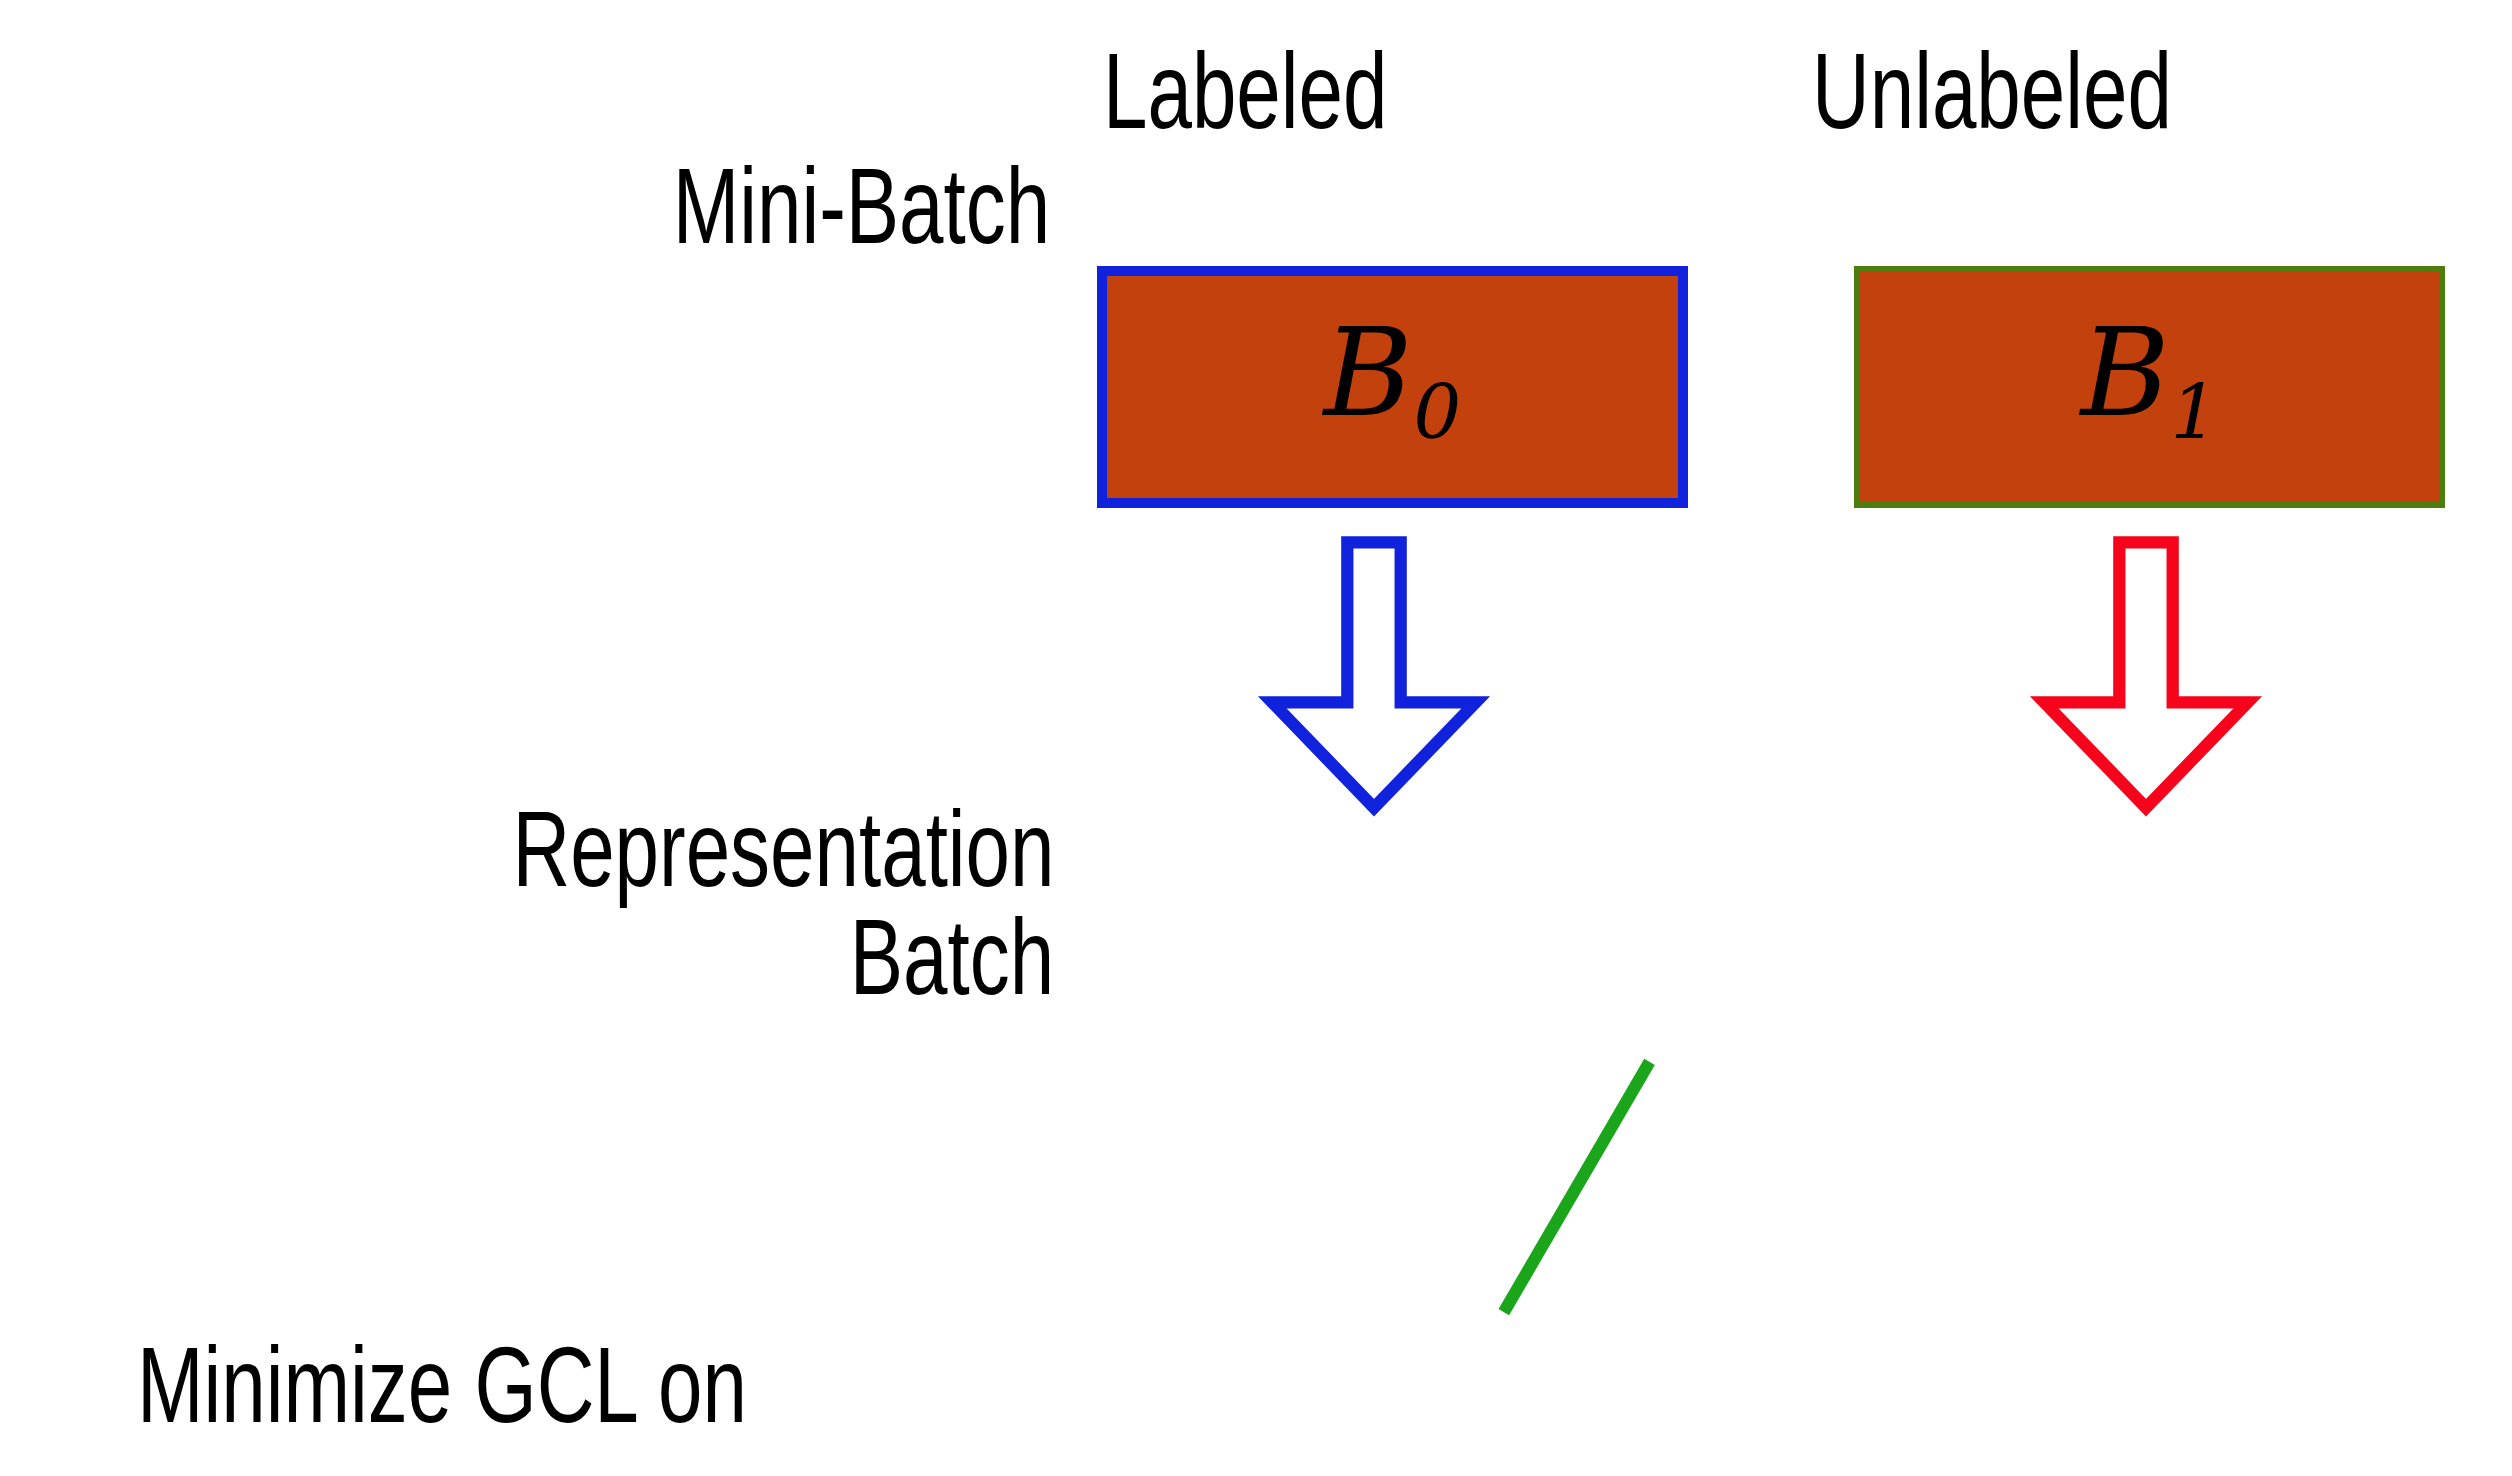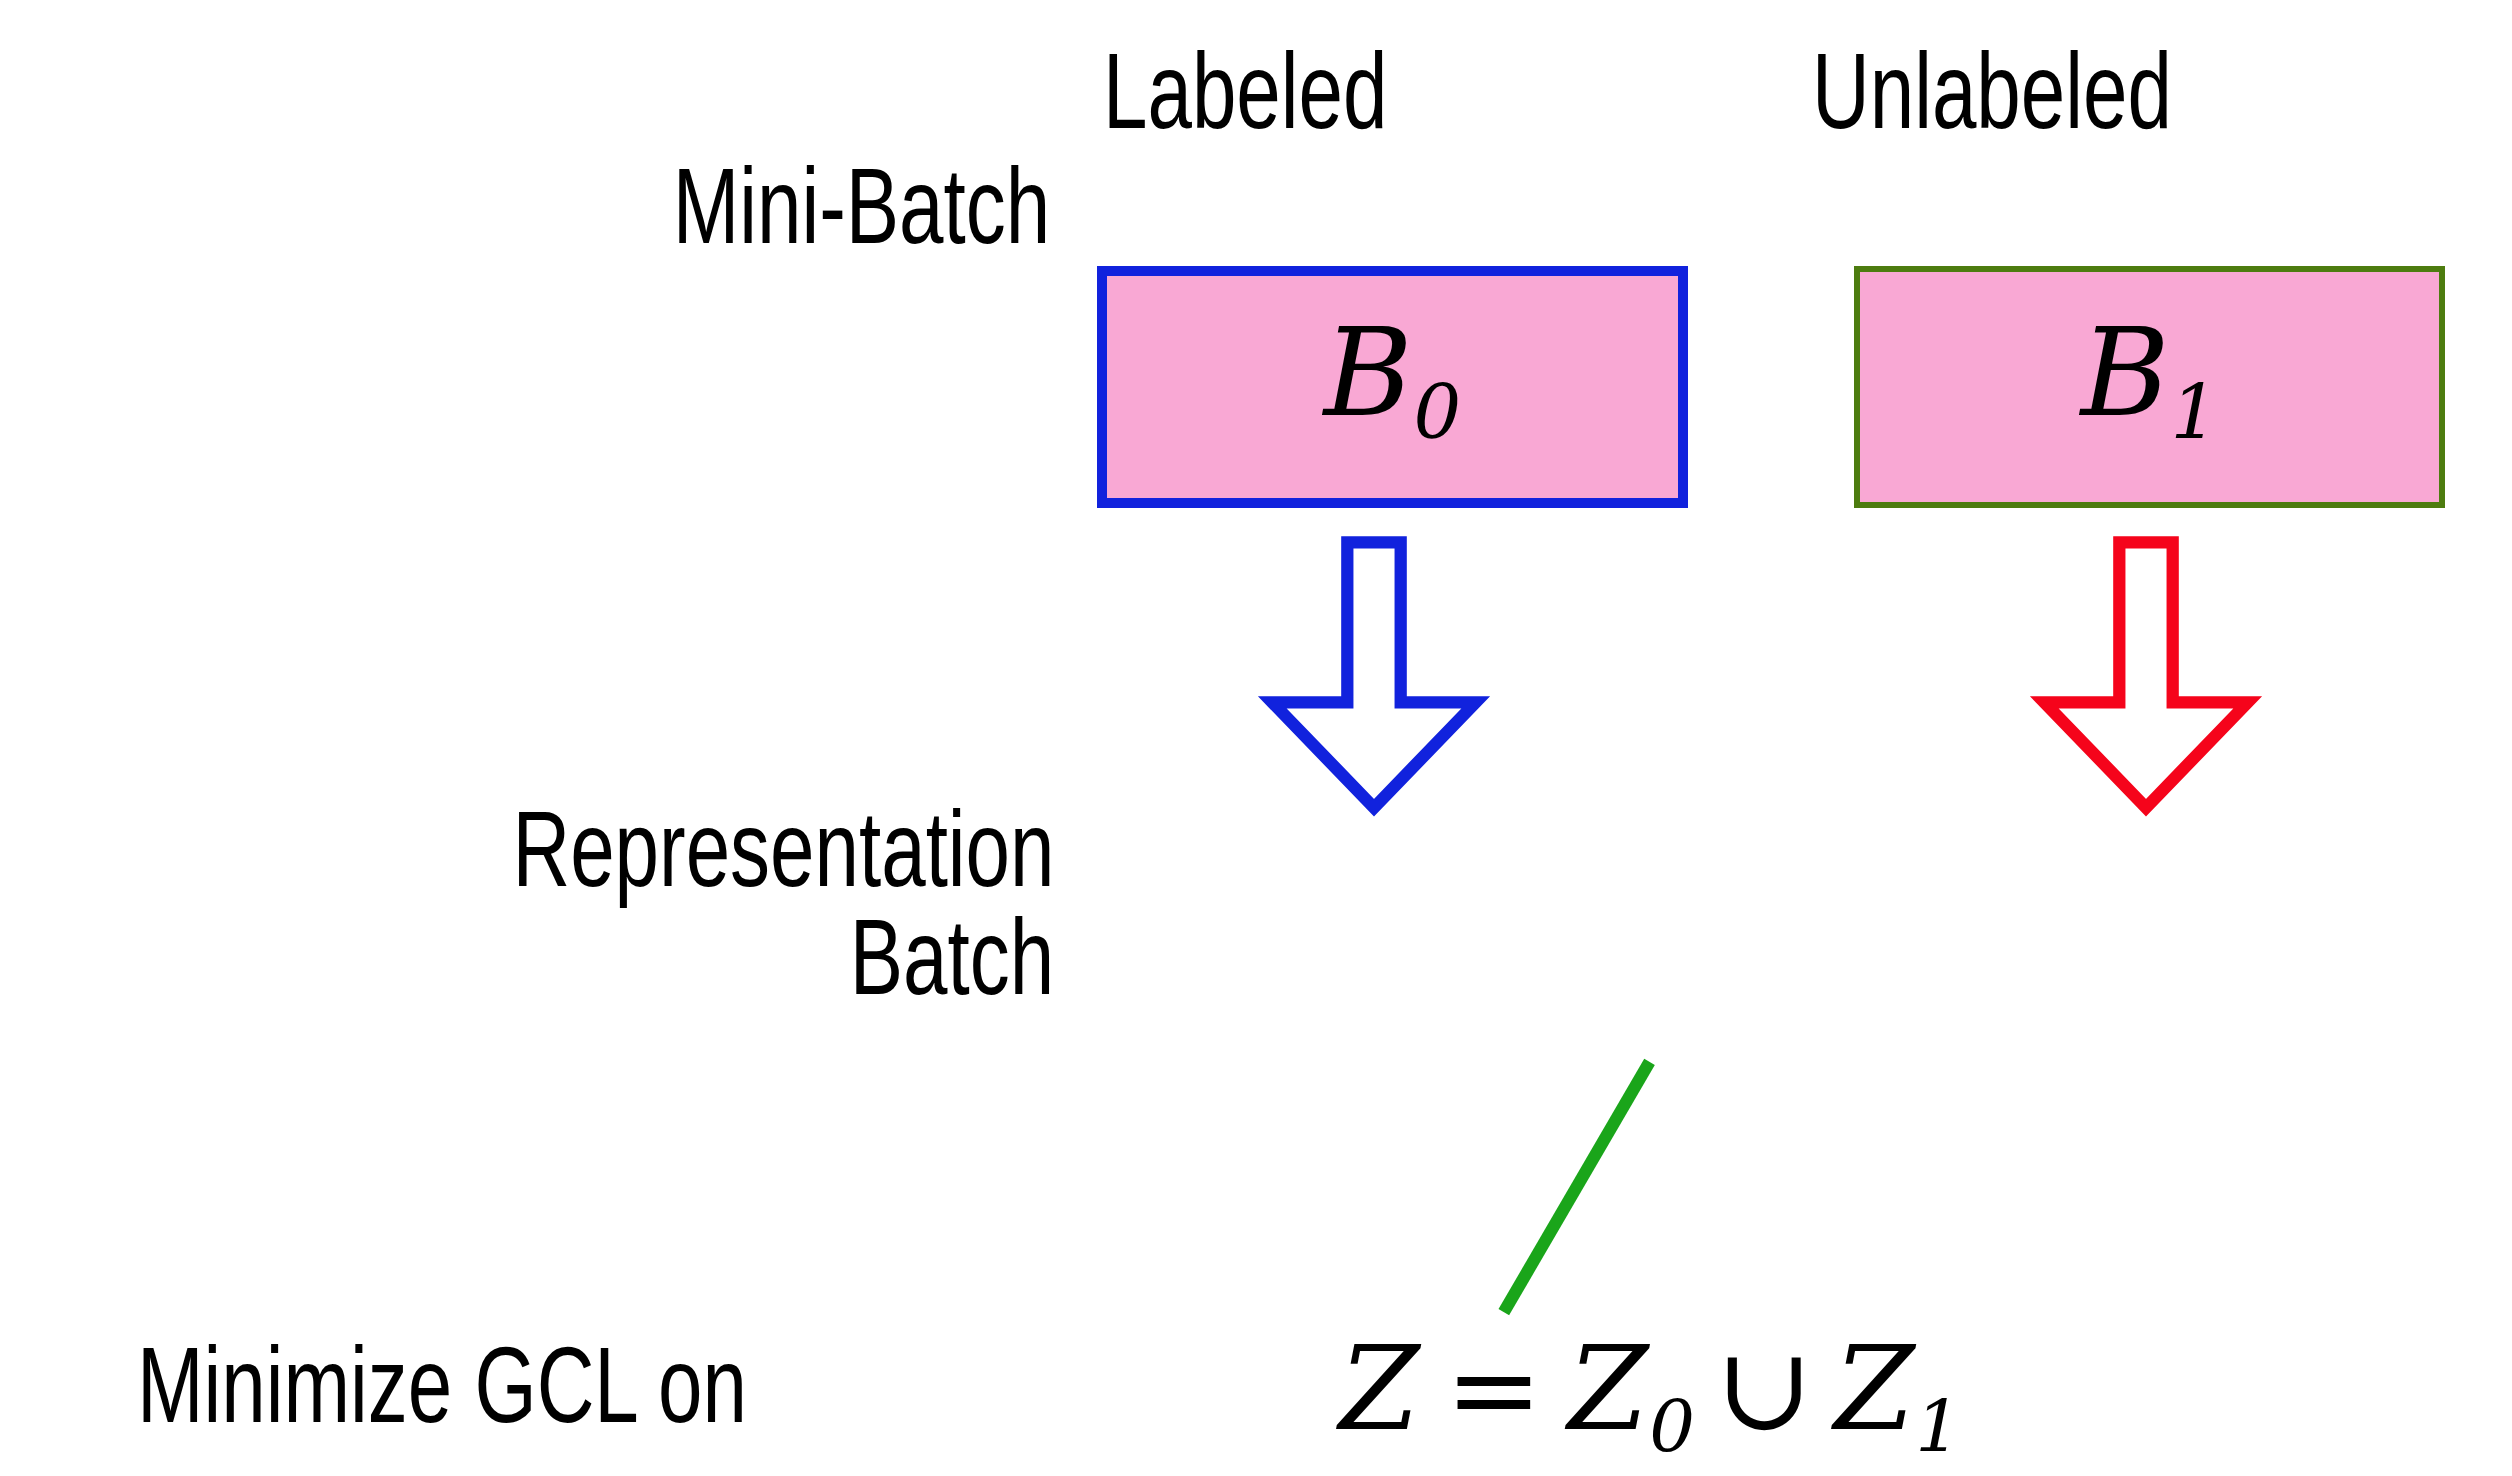--- a/index.html
+++ b/index.html
@@ -53,21 +53,21 @@
     margin-left: 0.01em;
   }
   .math .op {
     font-style: normal;
     font-family: "DejaVu Serif", serif;
   }
 
   
   .box {
     position: absolute;
-    background: #f9a8d4;
+    background: #c2410c;
     box-sizing: border-box;
     text-align: right;
   }
   .box-blue   { border: 10px solid #1122dd; }
   .box-red    { border: 6px solid #4d7c0f; }
   .box-green  { border: 10px solid #1aa51a; }
 
   
   .arrow-svg {
     position: absolute;
@@ -113,18 +113,15 @@
     <polygon points="118,6 192,6 192,228 296,228 155,374 14,228 118,228" fill="none" stroke="#f5041b" stroke-width="17" stroke-linejoin="miter"></polygon>
   </svg>
 
 
   <svg class="connector-svg" style="left:1480px; top:1032px;" width="202" height="267" viewBox="0 0 280 370">
     <line x1="235" y1="8" x2="33" y2="355" stroke="#1aa51a" stroke-width="17" stroke-linecap="butt"></line>
   </svg>
 
   <div class="label condensed" style="left:137px; top:1307px; font-size:108px;">Minimize GCL on</div>
 
-  <div class="math" style="left:1339px; top:1307px; font-size:116px;">
-    <span>Z</span><span class="op" style="margin:0 0.22em;">=</span><span>Z</span><span class="sub">0</span><span class="op" style="margin:0 0.18em;">∪</span><span>Z</span><span class="sub">1</span>
-  </div>
 
 </div>
 
 
 </body></html>

